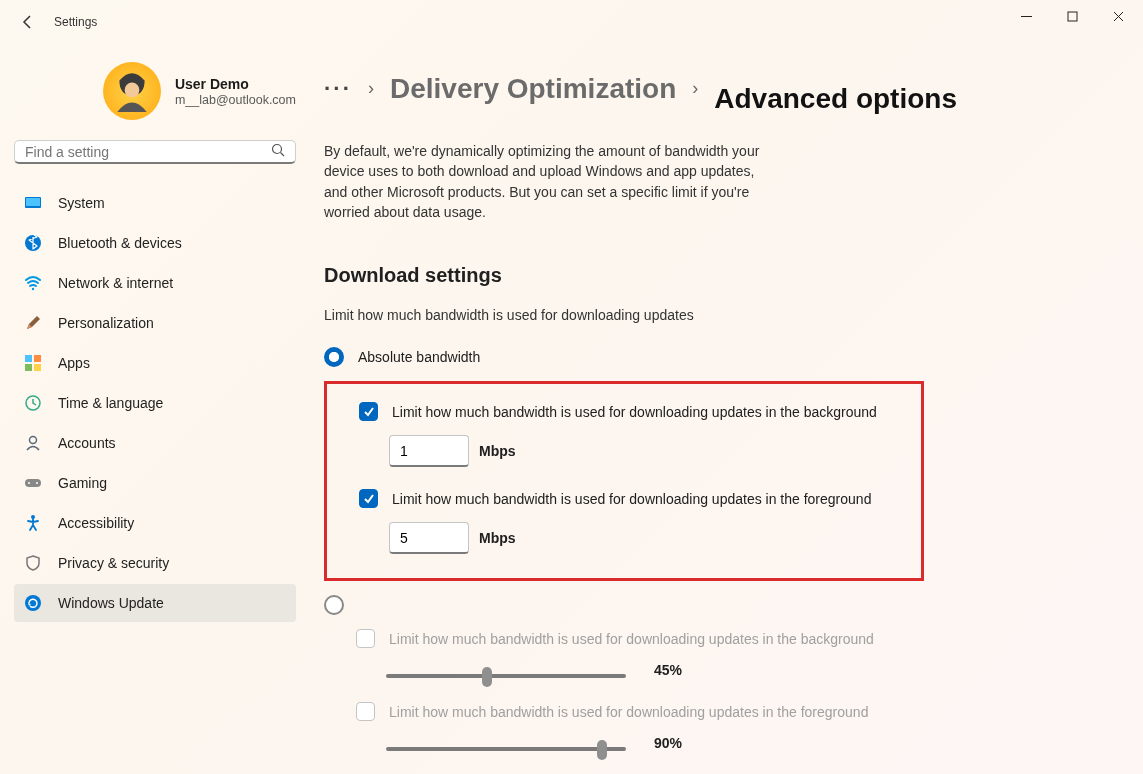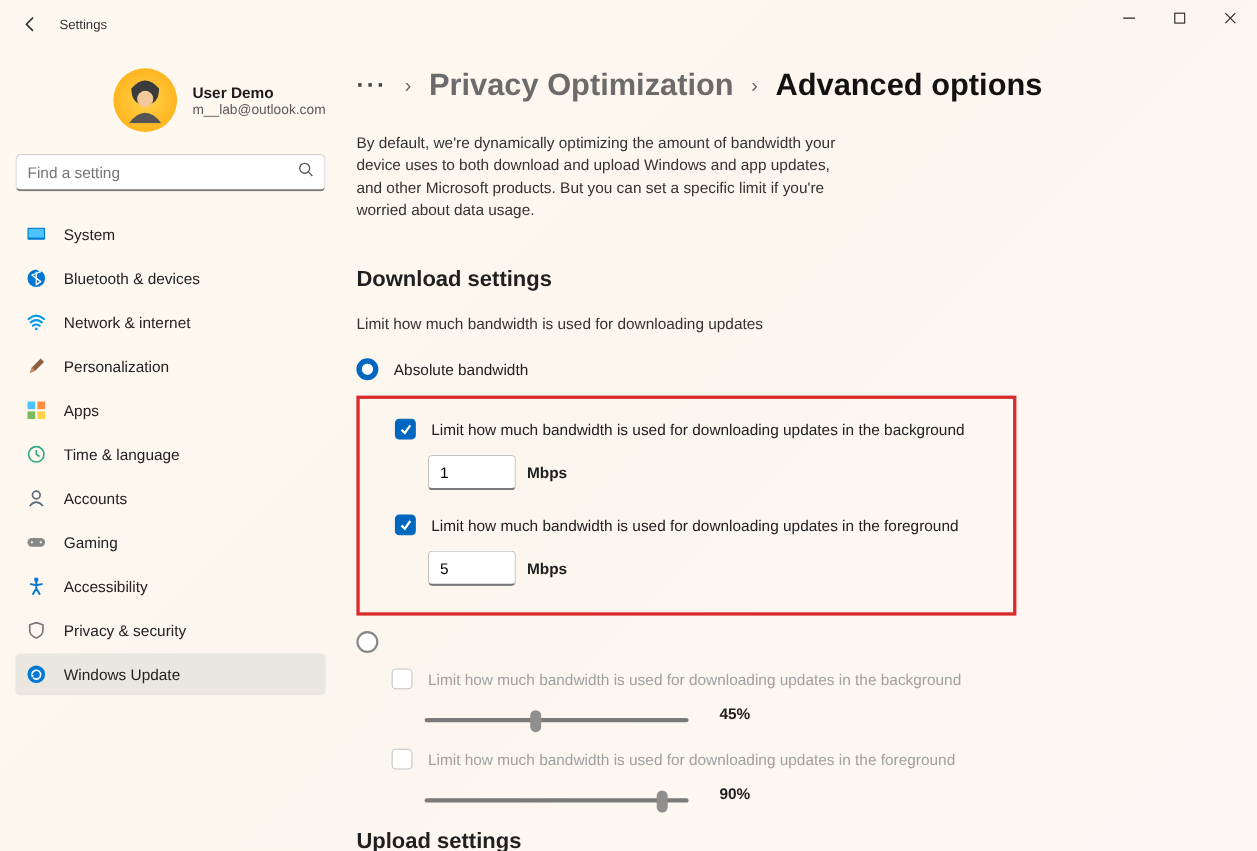--- a/index.html
+++ b/index.html
@@ -32,38 +32,38 @@
     width:58px; height:58px; border-radius:50%;
     background: radial-gradient(circle at center, #ffd24a 0%, #ffb11b 80%);
     display:flex; align-items:center; justify-content:center; overflow:hidden;
   }
   .avatar svg { width:42px; height:42px; }
   .profile-name { font-size:14px; font-weight:600; color:#1b1b1b; }
   .profile-email { font-size:12.5px; color:#5a5a5a; margin-top:1px; }
   .search {
     display:flex; align-items:center;
     background:#fff; border:1px solid #cfcfcf; border-bottom:2px solid #7a7a7a;
-    border-radius:5px; height:34px; padding:0 10px; margin-bottom:20px;
+    border-radius:5px; height:24px; padding:0 10px; margin-bottom:20px;
   }
   .search input { border:none; outline:none; flex:1; font-size:14px; background:transparent; }
   .nav { list-style:none; }
   .nav-item {
     display:flex; align-items:center; gap:16px;
     height:38px; padding:0 10px; border-radius:4px; cursor:pointer;
     font-size:14px; color:#222; margin-bottom:2px;
   }
   .nav-item.selected { background:#eae7e0; }
   .nav-icon { width:18px; height:18px; display:flex; align-items:center; justify-content:center; }
 
   .content { flex:1; padding:18px 28px 0 14px; overflow-y:auto; }
   .breadcrumb { display:flex; align-items:center; gap:16px; margin-bottom:26px; }
   .bc-more { font-size:22px; font-weight:700; color:#444; letter-spacing:2px; cursor:pointer; }
   .bc-sep { font-size:18px; color:#666; }
   .bc-link { font-size:28px; font-weight:600; color:#6b6b6b; cursor:pointer; }
-  .bc-current { font-size:28px; font-weight:600; color:#121212; }
+  .bc-current { font-size:28px; font-weight:600; color:#121212;margin-top:21px; }
   .intro { font-size:14px; color:#333; line-height:1.45; max-width:440px; margin-bottom:42px; }
   .section-h { font-size:20px; font-weight:600; margin-bottom:20px; }
   .section-sub { font-size:14px; color:#333; margin-bottom:24px; }
 
   .radio-row { display:flex; align-items:center; gap:14px; font-size:14px; margin-bottom:14px; }
   .radio {
     width:20px; height:20px; border-radius:50%;
     border:2px solid #888; display:inline-block; position:relative; background:#fff;
   }
   .radio.on { border:5px solid #0067c0; }
@@ -257,21 +257,21 @@
           </span>
           <span>Windows Update</span>
         </li>
     </ul>
   </aside>
 
   <main class="content">
     <div class="breadcrumb">
       <span class="bc-more">···</span>
       <span class="bc-sep">›</span>
-      <span class="bc-link">Privacy Optimization</span>
+      <span class="bc-link">Delivery Optimization</span>
       <span class="bc-sep">›</span>
       <span class="bc-current">Advanced options</span>
     </div>
 
     <p class="intro">By default, we're dynamically optimizing the amount of bandwidth your device uses to both download and upload Windows and app updates, and other Microsoft products. But you can set a specific limit if you're worried about data usage.</p>
 
     <h2 class="section-h">Download settings</h2>
     <p class="section-sub">Limit how much bandwidth is used for downloading updates</p>
 
     <div class="radio-row">

